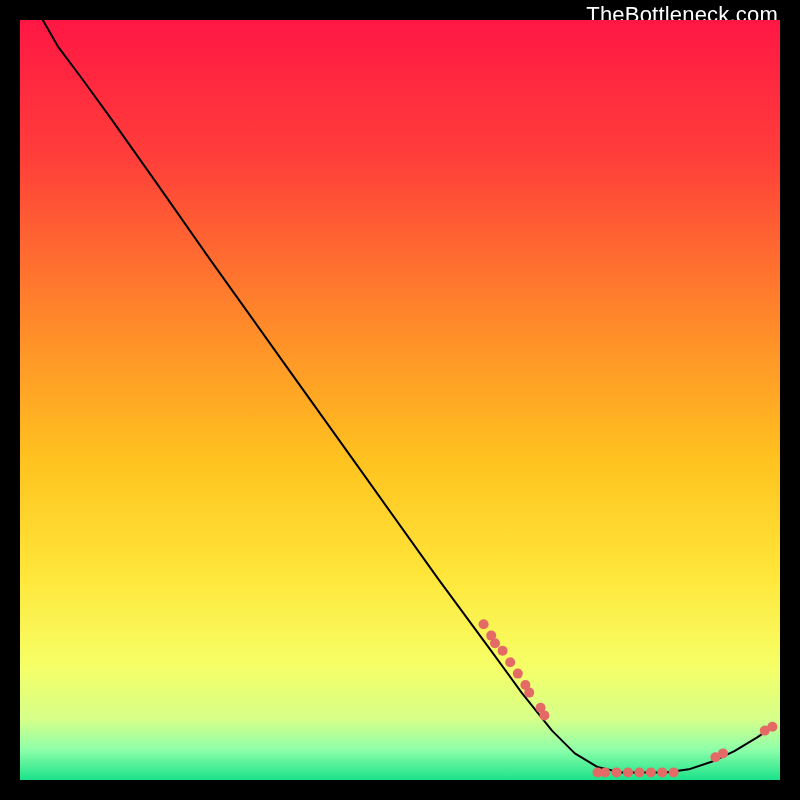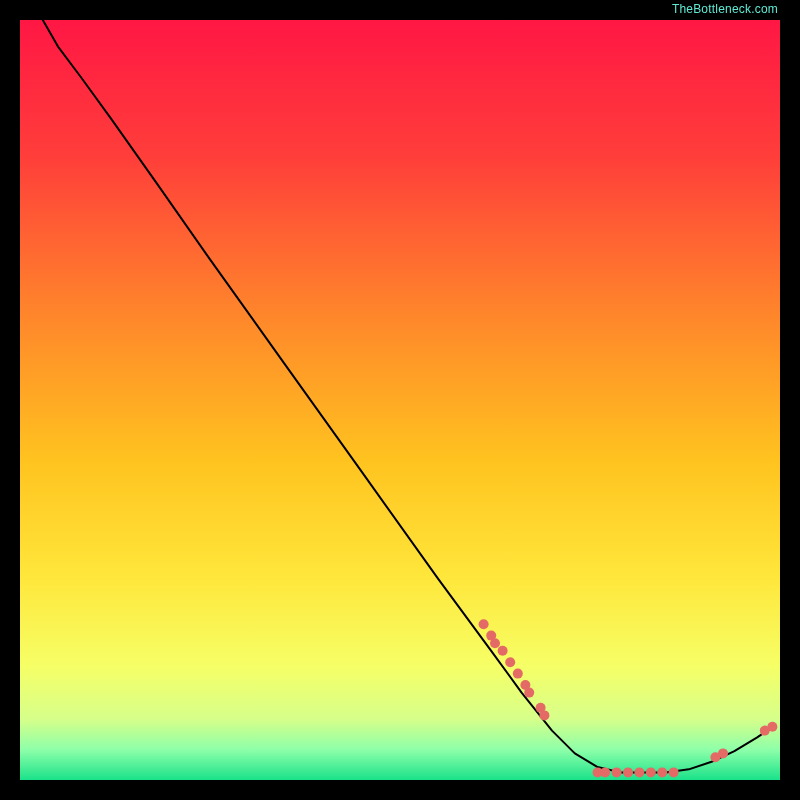--- a/index.html
+++ b/index.html
@@ -15,22 +15,22 @@
     position: absolute;
     left: 20px;
     top: 20px;
     width: 760px;
     height: 760px;
   }
   .attribution {
     position: absolute;
     top: 2px;
     right: 22px;
-    color: #5eead4;
-    font-size: 12px;
+    color: #ffffff;
+    font-size: 22px;
     letter-spacing: 0.2px;
   }
   svg { display: block; }
 </style>
 </head>
 <body>
 
 <div class="attribution">TheBottleneck.com</div>
 
 <div class="plot-frame">

